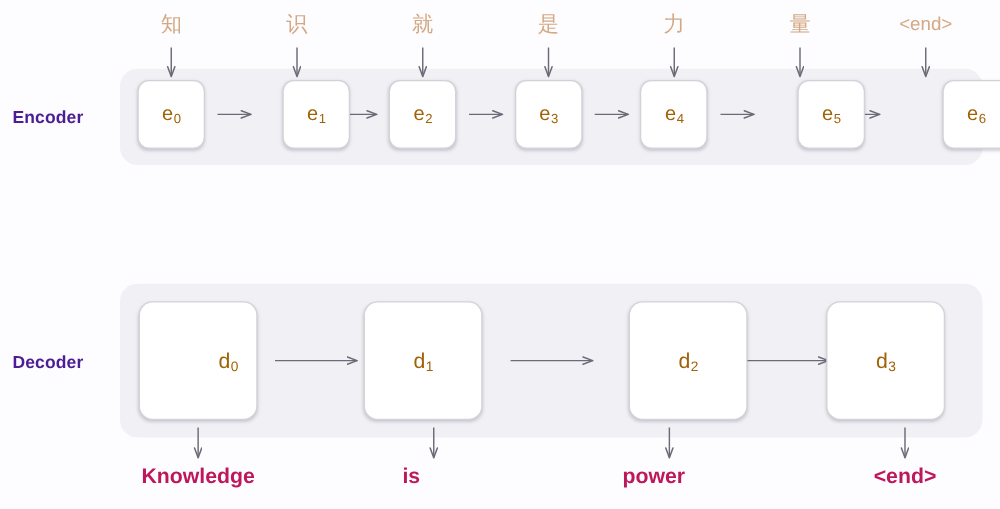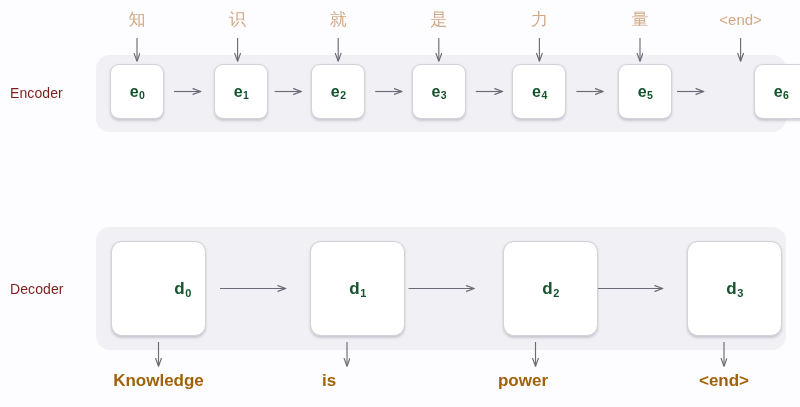--- a/index.html
+++ b/index.html
@@ -18,22 +18,22 @@
   #canvas {
     position: relative;
     width: 800px;
     height: 407px;
   }
 
   
   .row-label {
     position: absolute;
     font-size: 14px;
-    font-weight: normal;
-    color: #7f1d1d;
+    font-weight: bold;
+    color: #4c1d95;
     letter-spacing: 0.1px;
     white-space: nowrap;
   }
   #encoder-label { left: 10px; top: 85px; }
   #decoder-label { left: 10px; top: 281px; }
 
   
   .band {
     position: absolute;
     background: #f1f0f5;
@@ -59,24 +59,23 @@
     border: 1px solid #d3d2d9;
     border-radius: 9px;
     box-shadow: 0 1.5px 2.5px rgba(110,108,125,0.30);
     display: flex;
     align-items: center;
     justify-content: center;
     box-sizing: border-box;
   }
   .cell .cell-text {
     font-size: 16px;
-    color: #14532d;
+    color: #a16207;
     font-family: "Liberation Sans", "DejaVu Sans", sans-serif;
     line-height: 1;
-    font-weight: bold;
   }
   .cell .cell-text sub {
     font-size: 10.5px;
     vertical-align: baseline;
     position: relative;
     top: 2.5px;
     left: 0.5px;
   }
 
   .enc-cell {
@@ -110,21 +109,21 @@
   }
 
   
   .out-word {
     position: absolute;
     top: 370px;
     width: 180px;
     text-align: center;
     font-size: 17px;
     font-weight: bold;
-    color: #a16207;
+    color: #be185d;
     white-space: nowrap;
     line-height: 22px;
   }
 
   
   #arrows {
     position: absolute;
     left: 0;
     top: 0;
     width: 800px;
@@ -171,55 +170,55 @@
         <line x1="597" y1="288.5" x2="662.5" y2="288.5" marker-end="url(#ah)"></line>
         <line x1="724" y1="342" x2="724" y2="366" marker-end="url(#ah)"></line>
       </g>
   </svg>
 
   <div id="nodes">
       <div class="cell enc-cell" style="left: 110px;">
         <span class="cell-text">e<sub>0</sub></span>
       </div>
       <div class="token-label" style="left: 92px;">知</div>
-      <div class="cell enc-cell" style="left: 214px;">
+      <div class="cell enc-cell" style="left: 226px;">
         <span class="cell-text">e<sub>1</sub></span>
       </div>
       <div class="token-label" style="left: 192.6px;">识</div>
       <div class="cell enc-cell" style="left: 311.2px; text-align: center;">
         <span class="cell-text">e<sub>2</sub></span>
       </div>
       <div class="token-label" style="left: 293.2px;">就</div>
       <div class="cell enc-cell" style="left: 411.8px;">
         <span class="cell-text">e<sub>3</sub></span>
       </div>
       <div class="token-label" style="left: 393.8px;">是</div>
       <div class="cell enc-cell" style="left: 512.4px;">
         <span class="cell-text">e<sub>4</sub></span>
       </div>
       <div class="token-label" style="left: 494.4px;">力</div>
-      <div class="cell enc-cell" style="left: 618px;">
+      <div class="cell enc-cell" style="left: 638px;">
         <span class="cell-text">e<sub>5</sub></span>
       </div>
       <div class="token-label" style="left: 595px;">量</div>
       <div class="cell enc-cell" style="left: 754px;">
         <span class="cell-text">e<sub>6</sub></span>
       </div>
       <div class="token-label latin" style="left: 695.6px;">&lt;end&gt;</div>
       <div class="cell dec-cell" style="left: 111px; padding-left: 48px;">
         <span class="cell-text">d<sub>0</sub></span>
       </div>
       <div class="out-word" style="left: 68.5px;">Knowledge</div>
-      <div class="cell dec-cell" style="left: 310px;">
+      <div class="cell dec-cell" style="left: 291px;">
         <span class="cell-text">d<sub>1</sub></span>
       </div>
       <div class="out-word" style="left: 239px;">is</div>
       <div class="cell dec-cell" style="left: 488px; margin-left: 15px;">
         <span class="cell-text">d<sub>2</sub></span>
       </div>
       <div class="out-word" style="left: 433px;">power</div>
-      <div class="cell dec-cell" style="left: 687px;">
+      <div class="cell dec-cell" style="left: 661px;">
         <span class="cell-text">d<sub>3</sub></span>
       </div>
       <div class="out-word" style="left: 634px;">&lt;end&gt;</div>
     </div>
 
 </div>
 
 </body></html>

